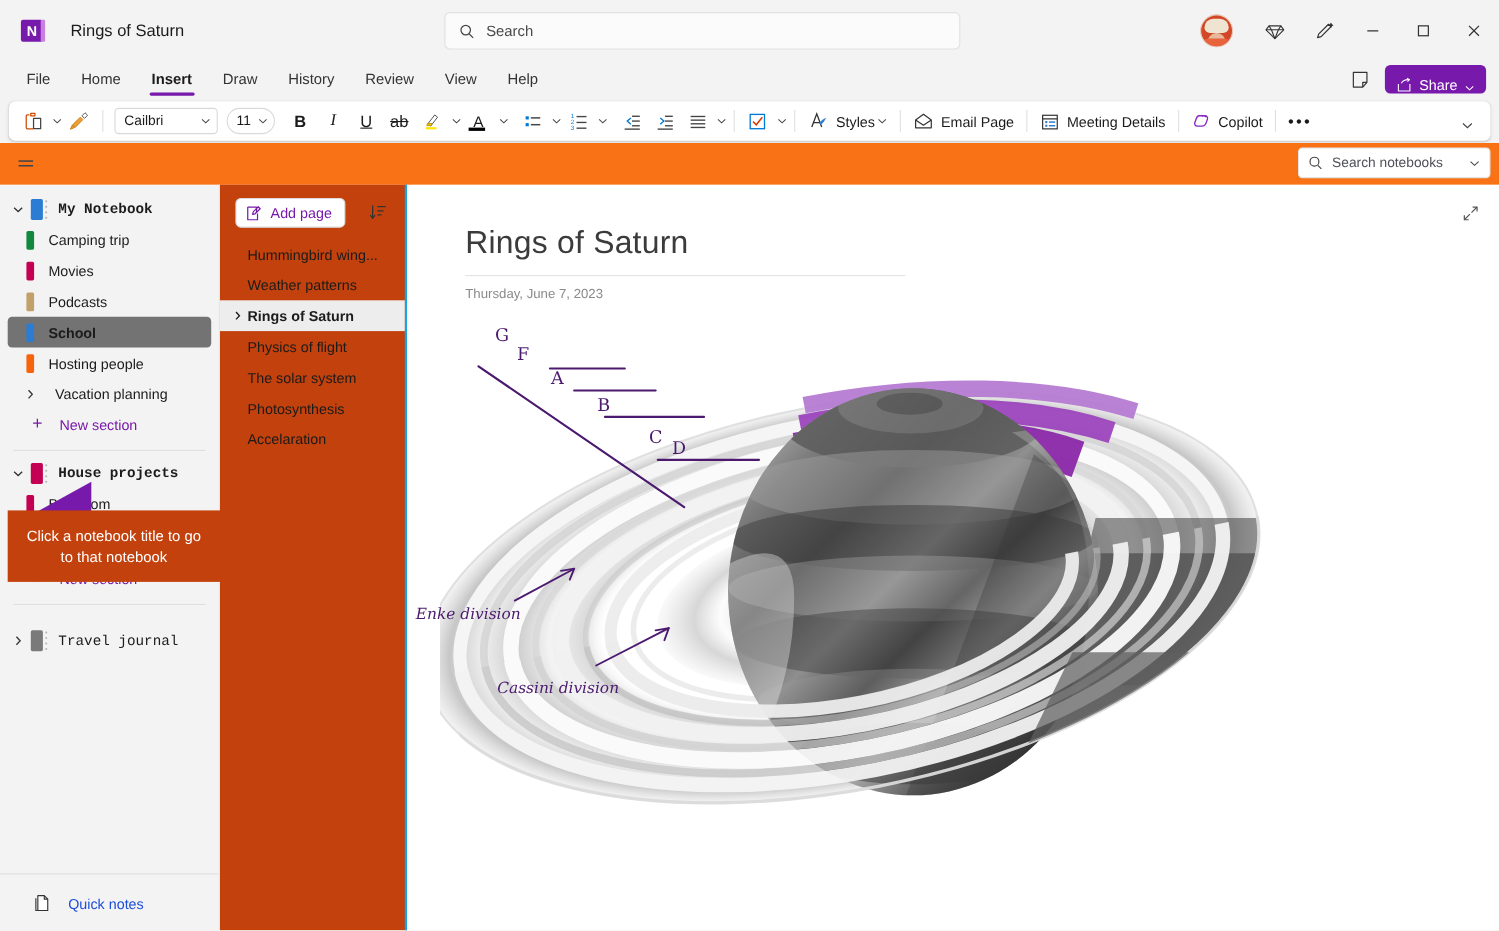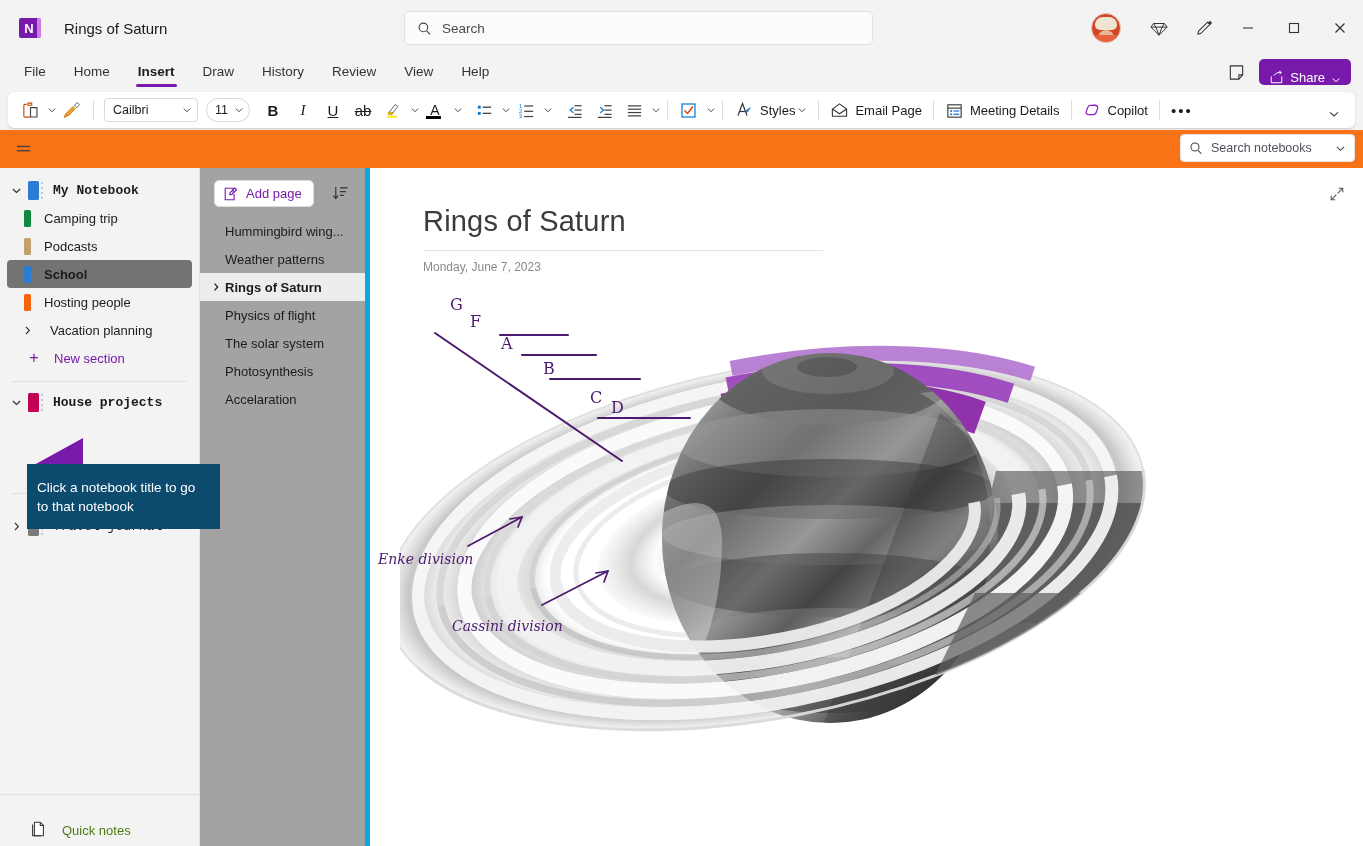--- a/index.html
+++ b/index.html
@@ -222,49 +222,49 @@
     color: #7719aa; font-size: 13px; cursor: default;
   }
   .new-section .plus { width: 20px; margin-right: 10px; display: flex;
     align-items: center; justify-content: center; font-size: 16px; }
   .divider { height: 1px; background: #e0e0e0; margin: 9px 12px 4px; }
   .quicknotes {
     position: absolute; left: 0; bottom: 0; width: 199px; height: 52px;
     border-top: 1px solid #e0e0e0;
   }
   .qn-inner {
-    display: flex; align-items: flex-end; height: 34px;
+    display: flex; align-items: center; height: 34px;
     margin: 9px 7px 0; padding-left: 22px; border-radius: 4px;
-    font-size: 13px; color: #4d7c0f; cursor: default;
+    font-size: 13px; color: #1d4ed8; cursor: default;
   }
   .qn-inner .qn-ic { margin-right: 15px; display: flex; color: #333; }
 
   
   .callout {
     position: absolute; left: 7px; top: 464px;
     width: 193px; height: 65px;
-    background: #0c4a6e; color: #fff;
+    background: #c2410c; color: #fff;
     display: flex; align-items: center; justify-content: center;
-    text-align: left; font-size: 13.5px; line-height: 19px;
-    padding: 0 10px; z-index: 40; margin-left: 20px;
+    text-align: center; font-size: 13.5px; line-height: 19px;
+    padding: 0 10px; z-index: 40;
   }
   .callout-pointer {
     position: absolute; left: 34px; top: 438px;
     width: 0; height: 0; z-index: 40;
     border-style: solid;
     border-width: 0 0 27px 49px;
     border-color: transparent transparent #7719aa transparent;
   }
 
   
   .pagelist {
     position: absolute; left: 200px; top: 168px;
     width: 170px; height: 678px;
-    background: #a3a3a3;
-    border-right: 5px solid #0ea5e9;
+    background: #c2410c;
+    border-right: 2px solid #0ea5e9;
   }
   .addpage-row {
     display: flex; align-items: center; justify-content: space-between;
     padding: 12px 12px 0 14px;
   }
   .addpage {
     display: flex; align-items: center; gap: 7px;
     height: 27px; padding: 0 11px 0 8px;
     border: 1px solid #dcdcdc; border-radius: 5px;
     background: #fff; color: #7719aa; font-size: 13px; cursor: default;
@@ -660,20 +660,24 @@
             </span>
         </span>
         <span class="nb-name">My Notebook</span>
       </div>
 
       <div class="sec-item">
         <span class="sec-tab" style="background:#10893e"></span>
         <span class="sec-name">Camping trip</span>
       </div>
       <div class="sec-item">
+        <span class="sec-tab" style="background:#c30052"></span>
+        <span class="sec-name">Movies</span>
+      </div>
+      <div class="sec-item">
         <span class="sec-tab" style="background:#c2a06a"></span>
         <span class="sec-name">Podcasts</span>
       </div>
       <div class="sec-item selected">
         <span class="sec-tab" style="background:#2b7cd3"></span>
         <span class="sec-name">School</span>
       </div>
       <div class="sec-item">
         <span class="sec-tab" style="background:#f7630c"></span>
         <span class="sec-name">Hosting people</span>
@@ -705,20 +709,24 @@
           <span class="body" style="background:#c30052"></span>
           <span class="dots">
               <i></i>
               <i></i>
               <i></i>
               <i></i>
             </span>
         </span>
         <span class="nb-name">House projects</span>
       </div>
+      <div class="sec-item">
+        <span class="sec-tab" style="background:#c30052"></span>
+        <span class="sec-name">Bathroom</span>
+      </div>
       <div class="new-section" style="margin-top:40px">
         <span class="plus">+</span>
         <span>New section</span>
       </div>
     </div>
 
     <div class="divider"></div>
 
     <div class="nb-group" style="padding-top:14px">
       <div class="nb-header">
@@ -810,21 +818,21 @@
     <div class="expand-btn">
       <svg width="16" height="16" viewBox="0 0 18 18" fill="none" stroke="#555" stroke-width="1.25" stroke-linejoin="round">
         <path d="M11 2.5h4.5V7"></path>
           <path d="M7 15.5H2.5V11"></path>
           <path d="M15.5 2.5L9.8 8.2M2.5 15.5l5.7-5.7"></path>
       </svg>
     </div>
 
     <div class="page-title">Rings of Saturn</div>
     <div class="title-rule"></div>
-    <div class="page-date">Monday, June 7, 2023</div>
+    <div class="page-date">Thursday, June 7, 2023</div>
 
     <div class="saturn-wrap">
       <svg width="790" height="455" viewBox="0 0 790 455">
         <defs>
           <radialGradient id="ringGrayOuter" cx="50%" cy="50%" r="50%">
             <stop offset="56%" stop-color="#ffffff" stop-opacity="0"></stop>
             <stop offset="62%" stop-color="#d9d9d9" stop-opacity="0.95"></stop>
             <stop offset="70%" stop-color="#f2f2f2" stop-opacity="0.9"></stop>
             <stop offset="78%" stop-color="#c9c9c9" stop-opacity="0.95"></stop>
             <stop offset="86%" stop-color="#ededed" stop-opacity="0.9"></stop>

